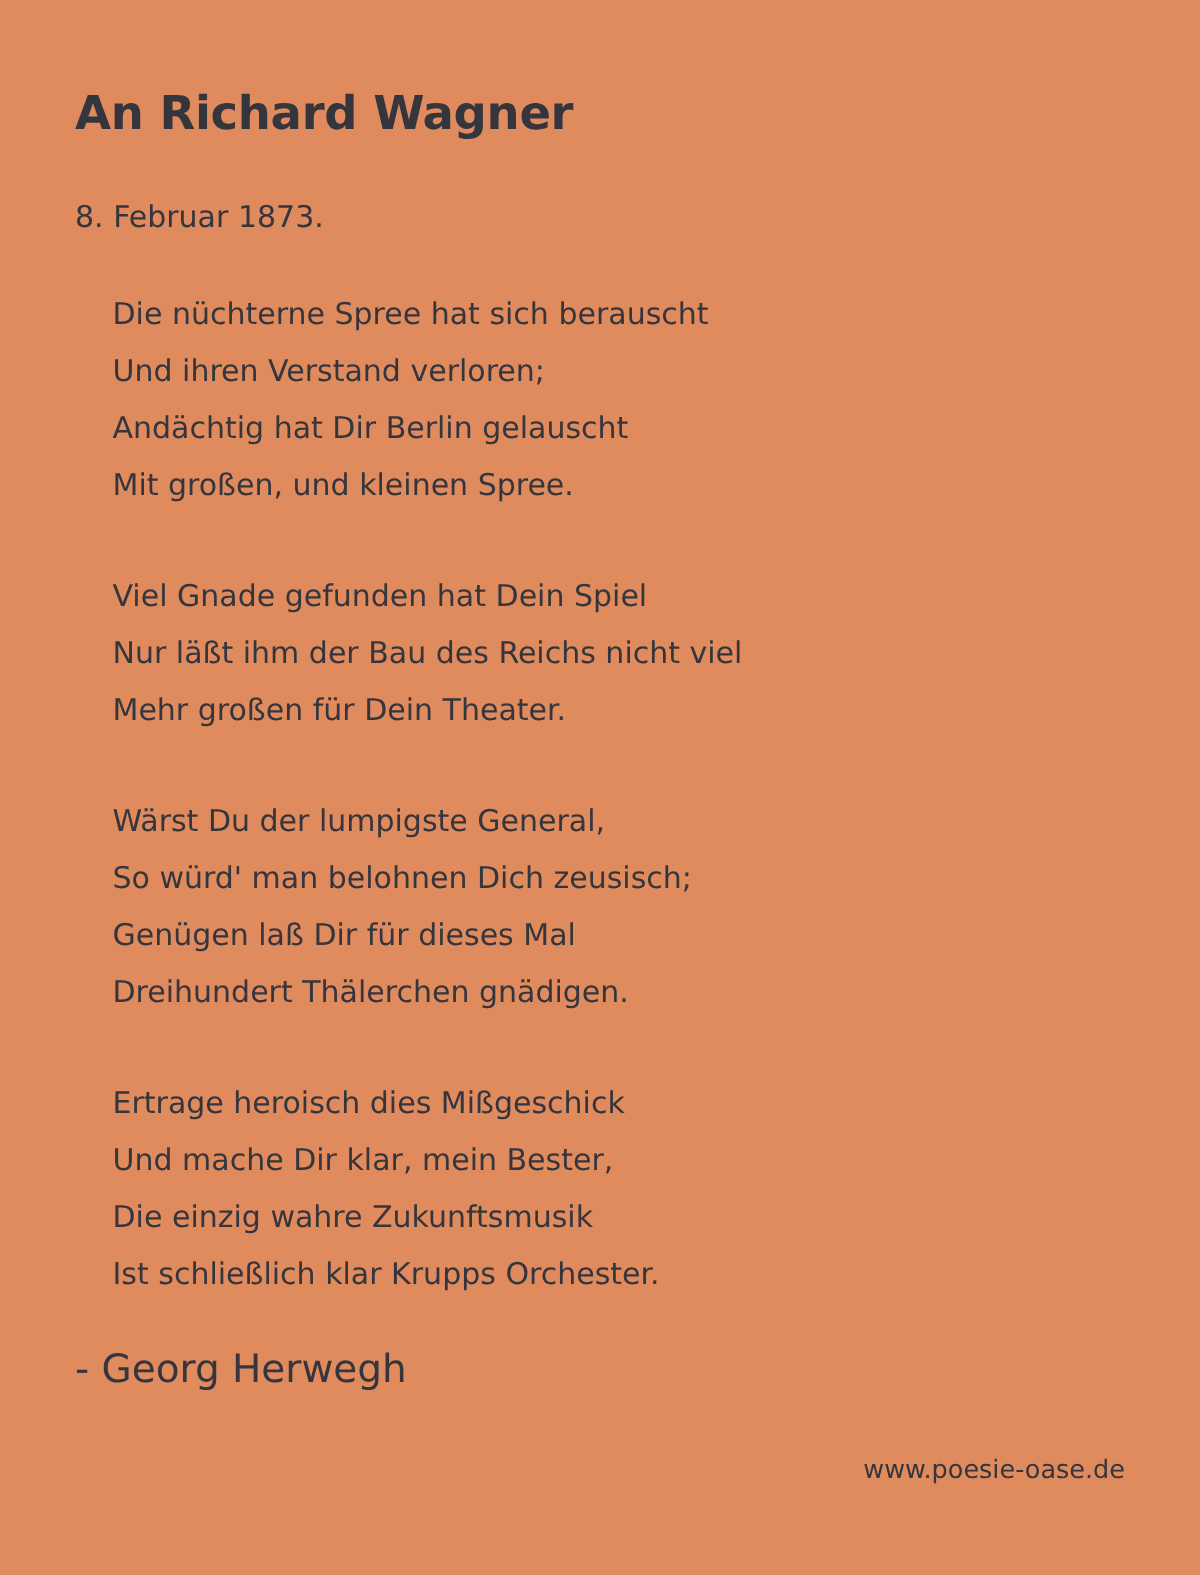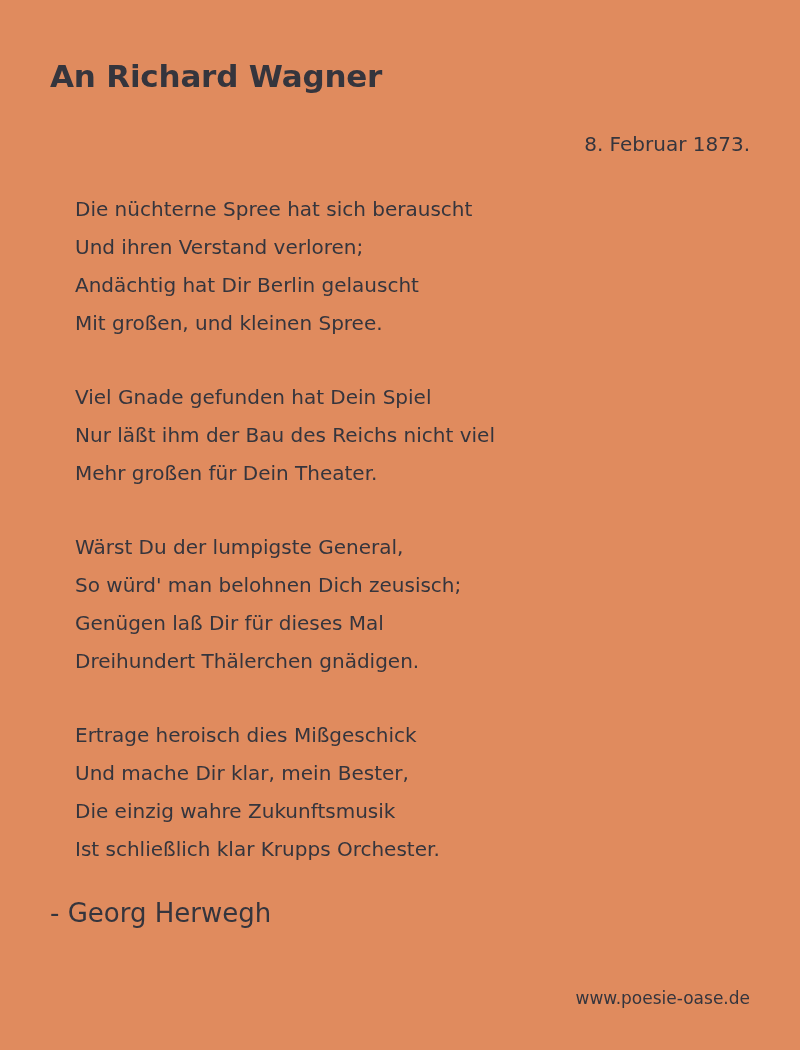--- a/index.html
+++ b/index.html
@@ -25,21 +25,20 @@
     font-size: 31px;
     font-weight: bold;
     letter-spacing: -0.2px;
     margin: 8px 0 0 0;
     color: #35353d;
   }
   .poem-date {
     font-size: 20px;
     margin-top: 38px;
     color: #35353d;
-    text-align: right;
   }
   .stanzas {
     margin-top: 34px;
     margin-left: 25px;
   }
   .stanza {
     margin-bottom: 36px;
   }
   .line {
     font-size: 20px;
@@ -48,21 +47,21 @@
     white-space: pre-wrap;
   }
   .author {
     font-size: 26px;
     margin-top: -6px;
     color: #35353d;
   }
   .site {
     position: absolute;
     right: 50px;
-    bottom: 42px;
+    bottom: 60px;
     font-size: 17px;
     color: #35353d;
   }
 </style>
 </head>
 <body>
 
 <div class="page">
 
   <h1 class="poem-title">An Richard Wagner</h1>

